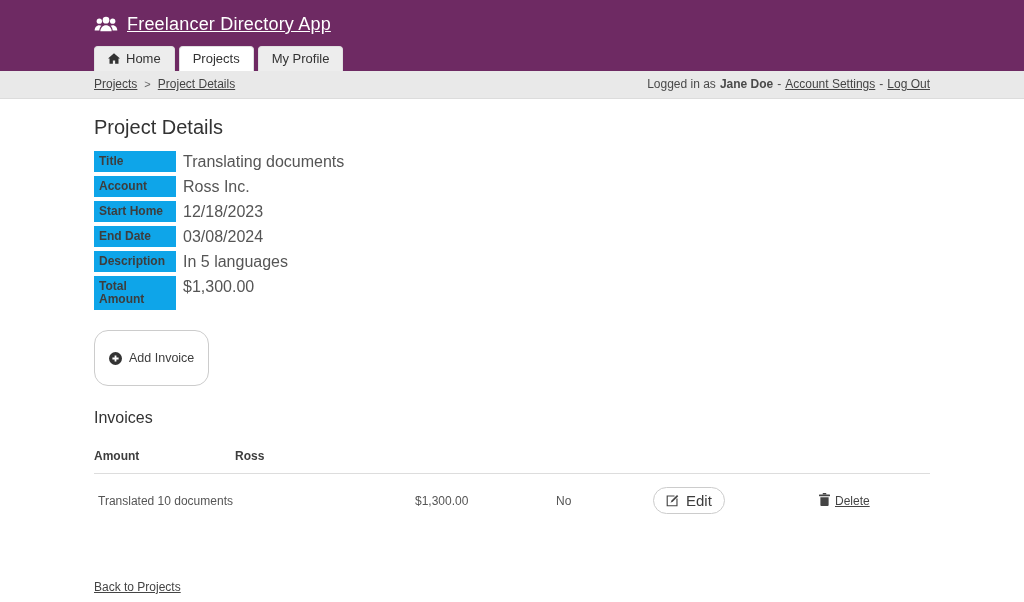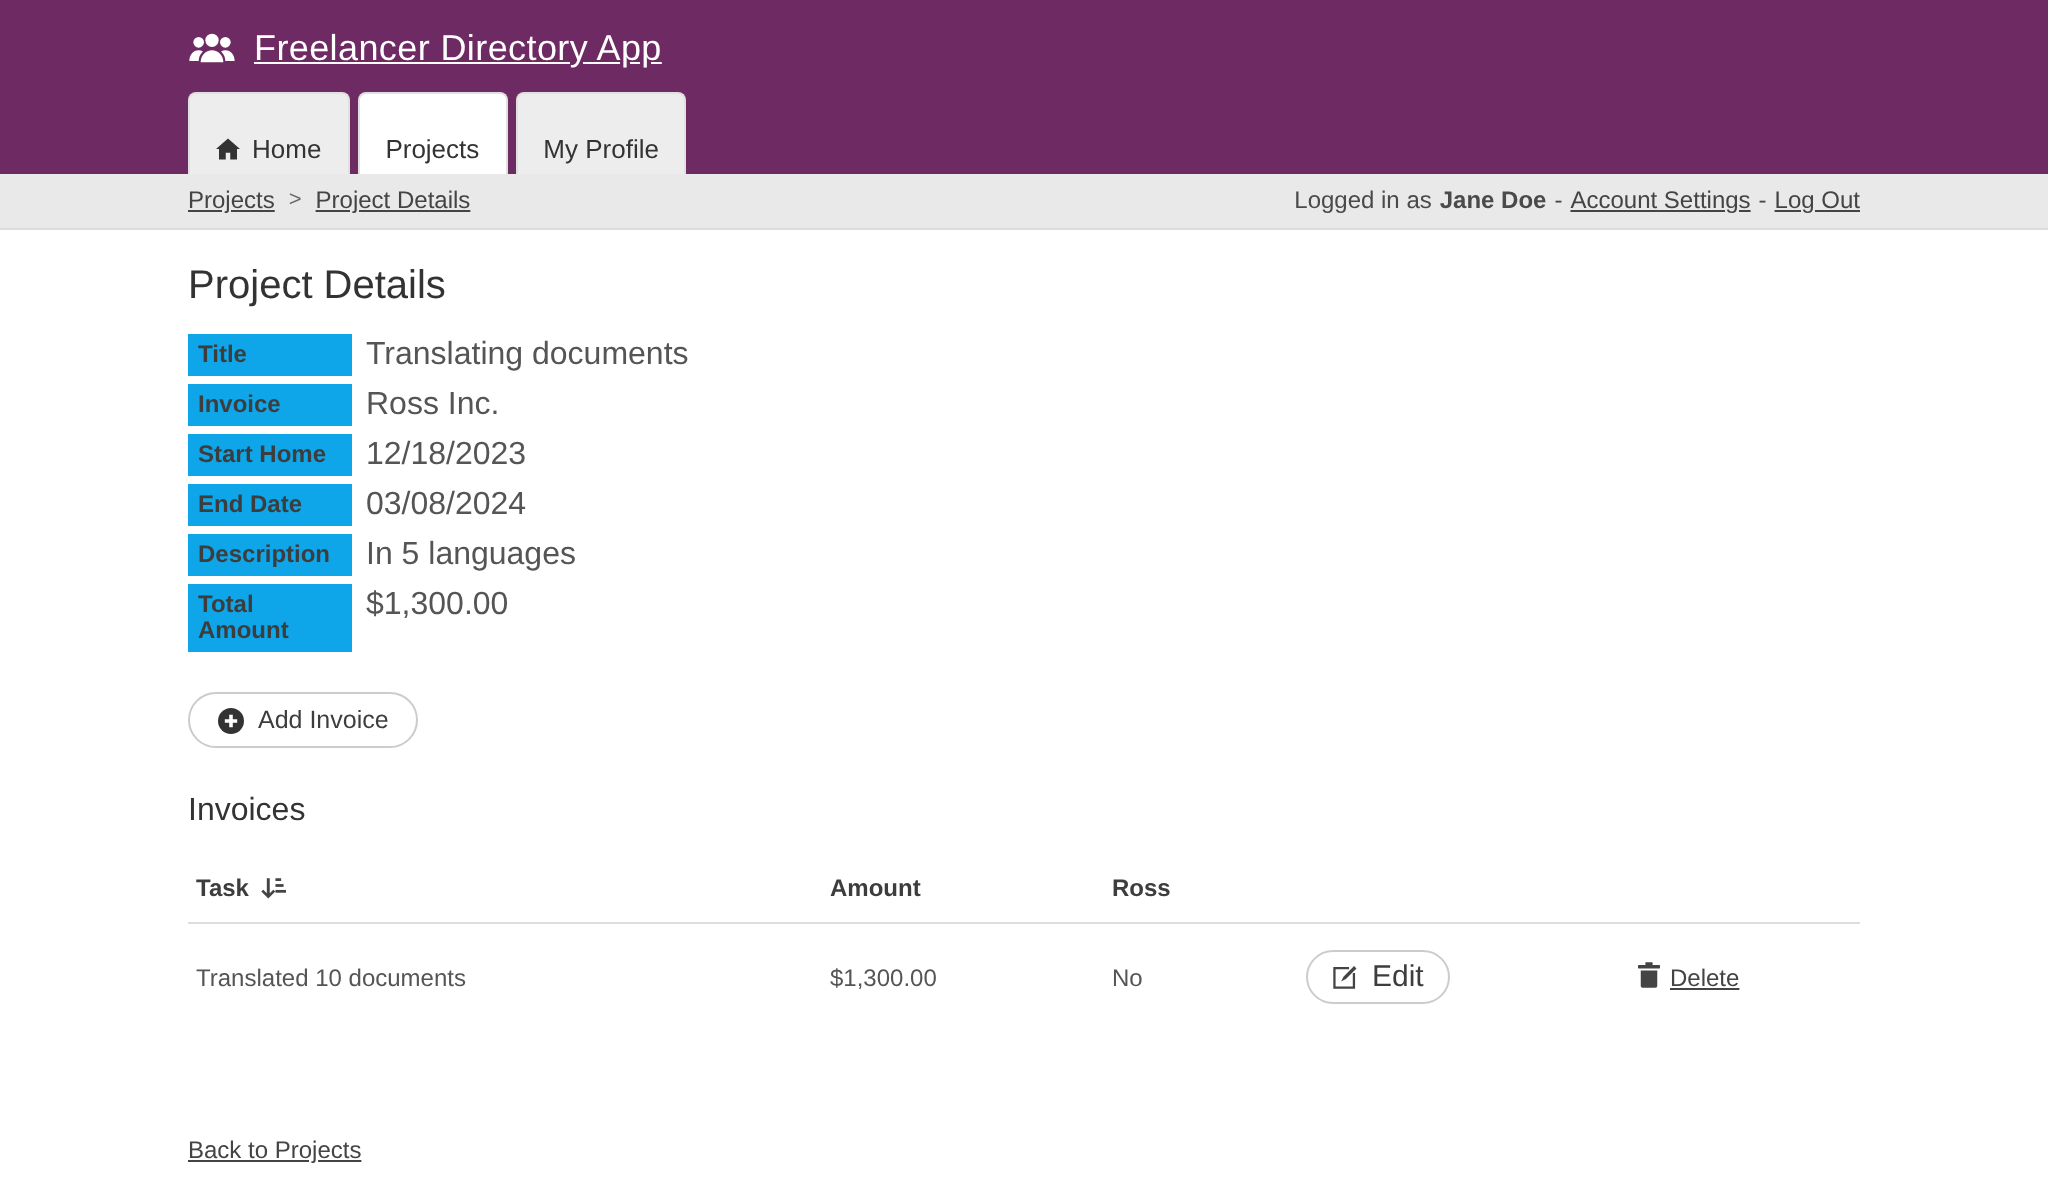--- a/index.html
+++ b/index.html
@@ -15,21 +15,21 @@
   
   .app-header { background: #6e2a63; padding-top: 14px; }
   .brand { display: flex; align-items: center; gap: 9px; color: #fff; }
   .brand-title { font-size: 18px; font-weight: 400; letter-spacing: 0.2px; text-decoration: underline; }
   .brand-icon svg { display: block; }
 
   .tabs { display: flex; gap: 4px; margin-top: 11px; }
   .tab {
     display: inline-flex; align-items: center; gap: 6px;
     background: #ededed; color: #333;
-    font-size: 13px; padding: 20px 13px 5px 13px;
+    font-size: 13px; padding: 4px 13px 5px 13px;
     border-radius: 4px 4px 0 0; cursor: pointer;
     border: 1px solid #e0e0e0; border-bottom: none;
   }
   .tab.active { background: #ffffff; }
   .tab .icon svg { display: block; }
 
   
   .info-bar { background: #e9e9e9; border-bottom: 1px solid #dcdcdc; }
   .info-bar-inner {
     display: flex; justify-content: space-between; align-items: center;
@@ -48,21 +48,21 @@
   .detail-row { display: flex; align-items: stretch; margin-bottom: 4px; }
   .detail-label {
     width: 82px; background: #0ea5e9; color: #3d3d3d;
     font-size: 12px; font-weight: 700; padding: 4px 4px 4px 5px; line-height: 13px;
   }
   .detail-value { font-size: 16px; color: #555; padding: 4px 0 4px 0; margin-left: 7px; line-height: 13px; }
 
   .pill-btn {
     display: inline-flex; align-items: center; gap: 7px;
     background: #fff; border: 1px solid #ccc; border-radius: 14px;
-    padding: 6px 14px; font-size: 12.5px; color: #3d3d3d;
+    padding: 20px 14px; font-size: 12.5px; color: #3d3d3d;
     font-family: inherit; cursor: pointer;
   }
   .pill-btn .icon svg { display: block; }
   .add-invoice-wrap { margin-top: 20px; }
 
   h2.section-title { font-size: 16px; font-weight: 400; color: #333; margin-top: 23px; }
 
   
   .inv-table { margin-top: 12px; }
   .inv-head {
@@ -141,21 +141,21 @@
 <main class="main container">
 
   <h1 class="page-title">Project Details</h1>
 
   <section>
     <div class="detail-row">
       <div class="detail-label">Title</div>
       <div class="detail-value">Translating documents</div>
     </div>
     <div class="detail-row">
-      <div class="detail-label">Invoice</div>
+      <div class="detail-label">Account</div>
       <div class="detail-value">Ross Inc.</div>
     </div>
     <div class="detail-row">
       <div class="detail-label">Start Home</div>
       <div class="detail-value">12/18/2023</div>
     </div>
     <div class="detail-row">
       <div class="detail-label">End Date</div>
       <div class="detail-value">03/08/2024</div>
     </div>
@@ -178,33 +178,20 @@
         </svg>
       </span>
       <span>Add Invoice</span>
     </button>
   </div>
 
   <h2 class="section-title">Invoices</h2>
 
   <div class="inv-table">
     <div class="inv-head">
-      <div class="col-task">
-        <span class="th-task">
-          <span>Task</span>
-          <span class="icon">
-            <svg width="13" height="12" viewBox="0 0 16 14" fill="#444">
-              <path d="M4.2 1h1.8v9.2l2.2-2.2 1.2 1.2-4.3 4.3L.8 9.2 2 8l2.2 2.2z"></path>
-              <rect x="9.5" y="1" width="3.5" height="1.7"></rect>
-              <rect x="9.5" y="4.6" width="5" height="1.7"></rect>
-              <rect x="9.5" y="8.2" width="6.5" height="1.7"></rect>
-            </svg>
-          </span>
-        </span>
-      </div>
       <div class="col-amount">Amount</div>
       <div class="col-paid">Ross</div>
       <div class="col-edit"></div>
       <div class="col-delete"></div>
     </div>
 
     <div class="inv-row">
       <div class="col-task">Translated 10 documents</div>
       <div class="col-amount">$1,300.00</div>
       <div class="col-paid">No</div>

